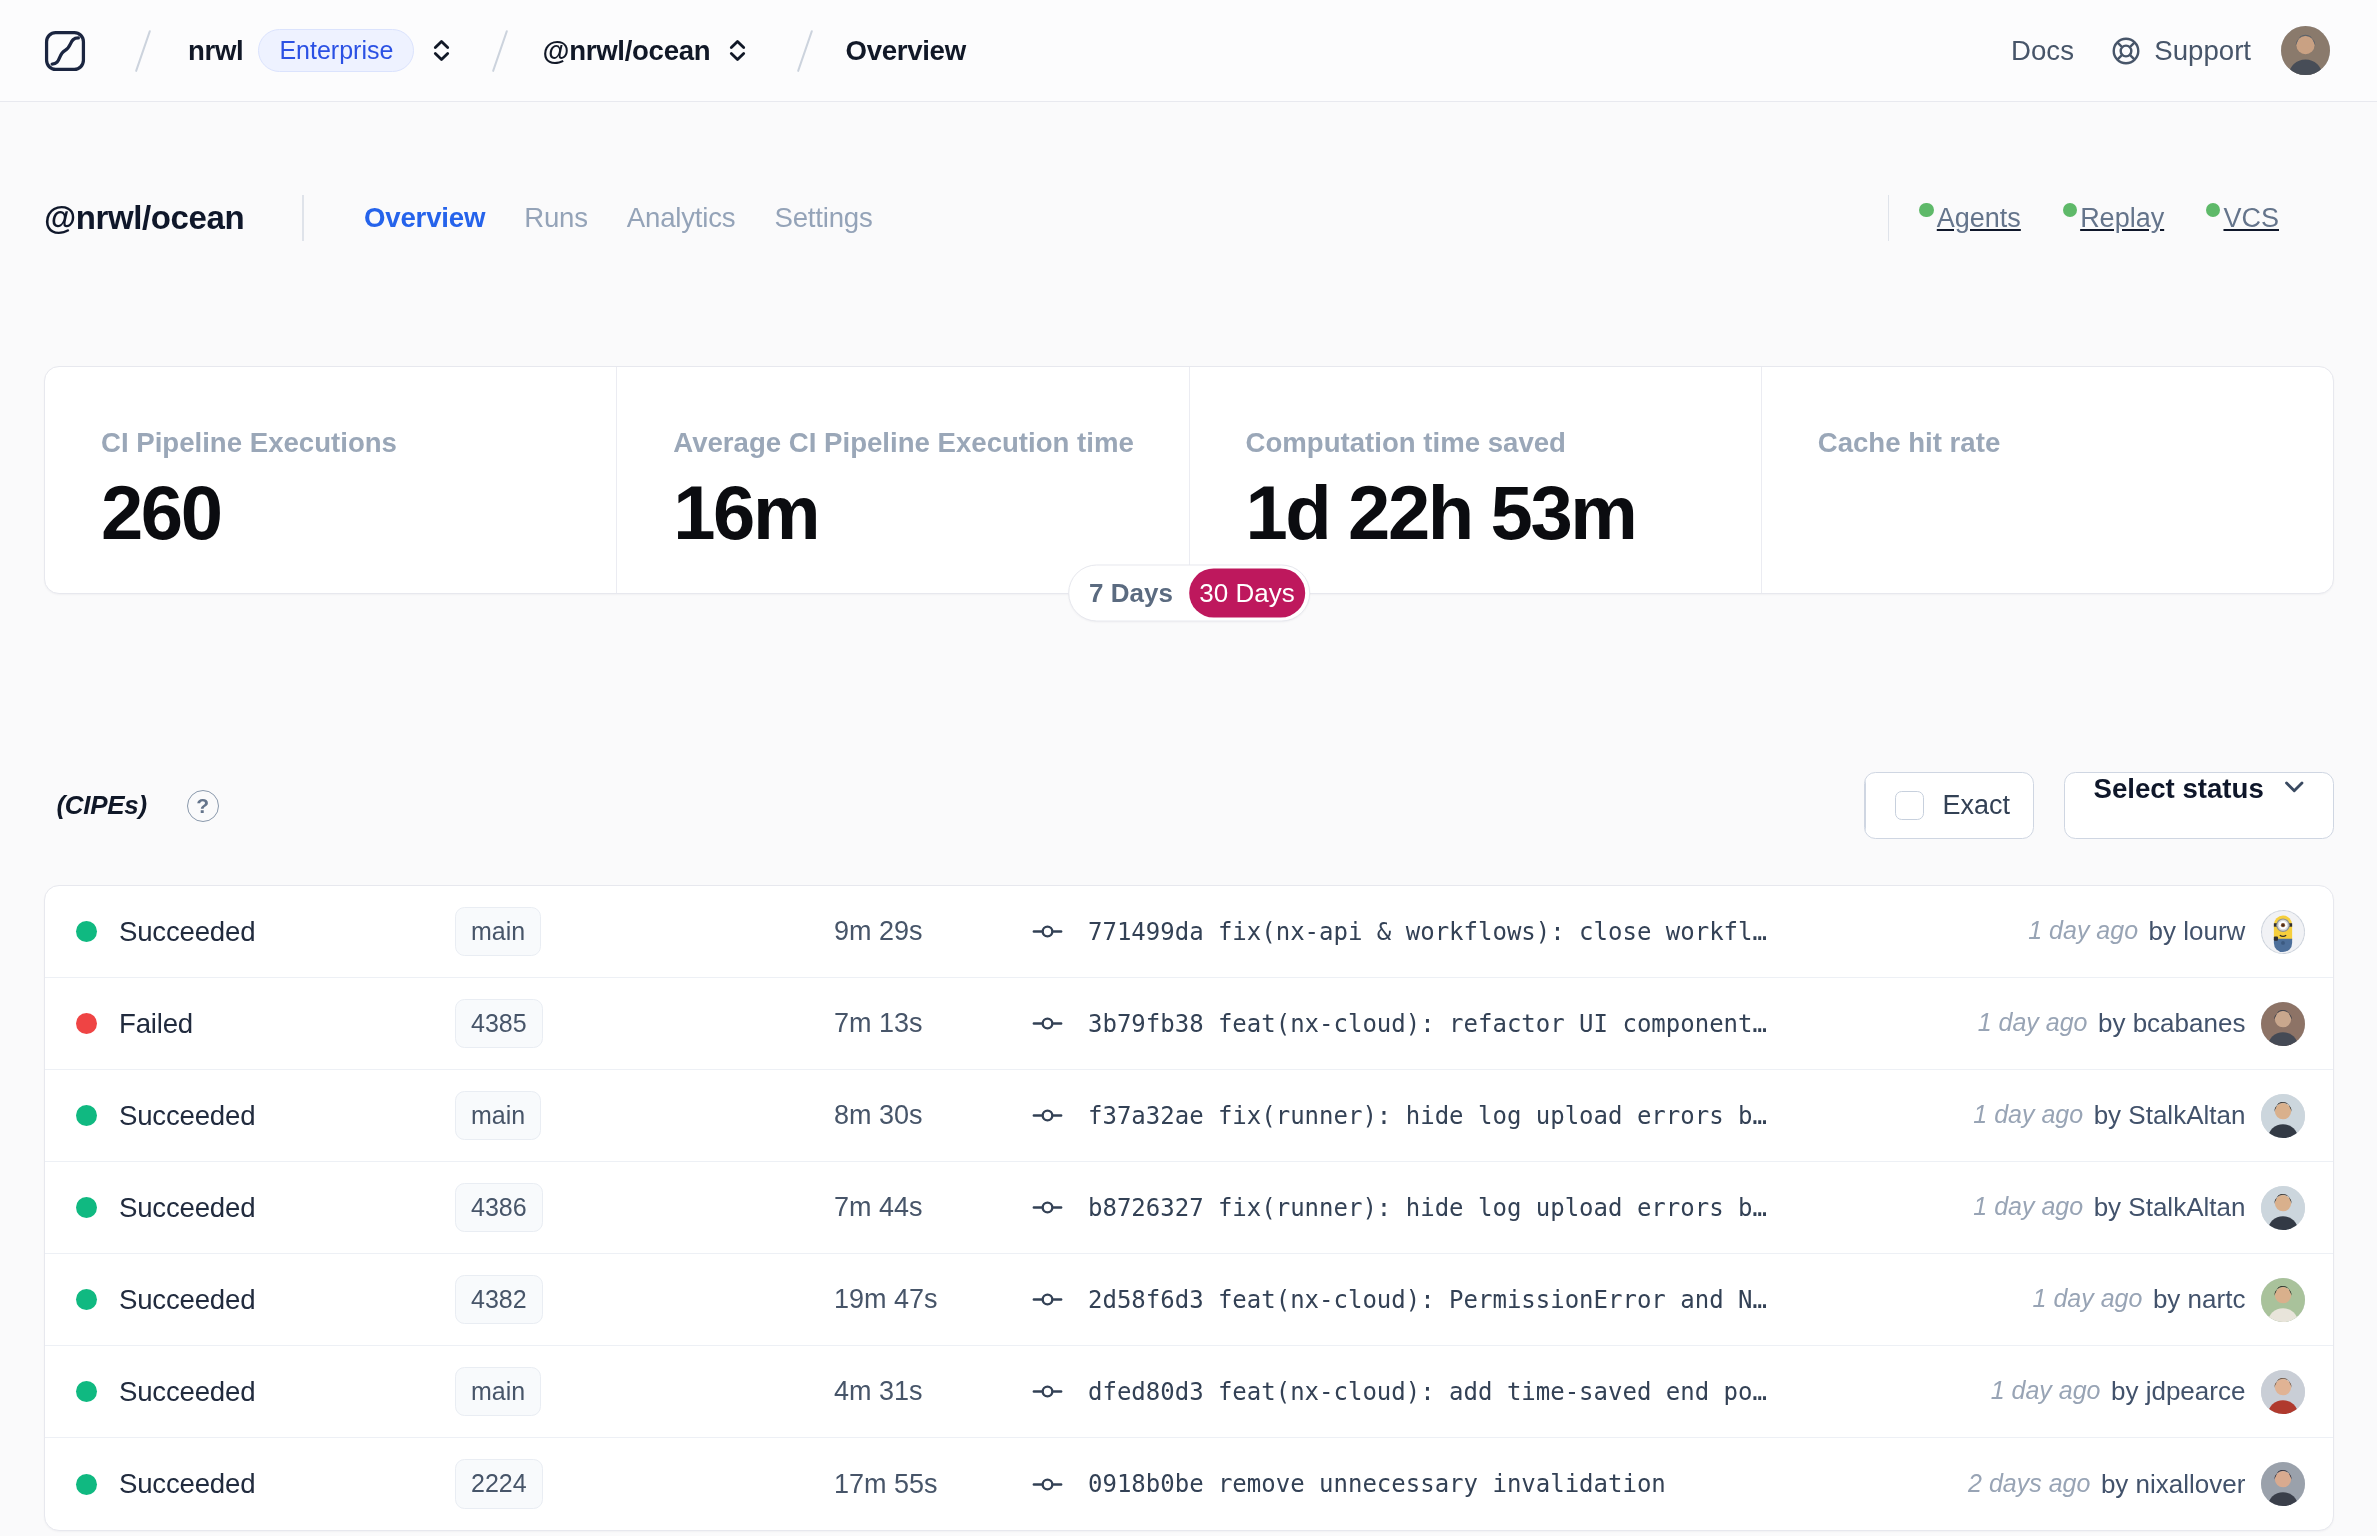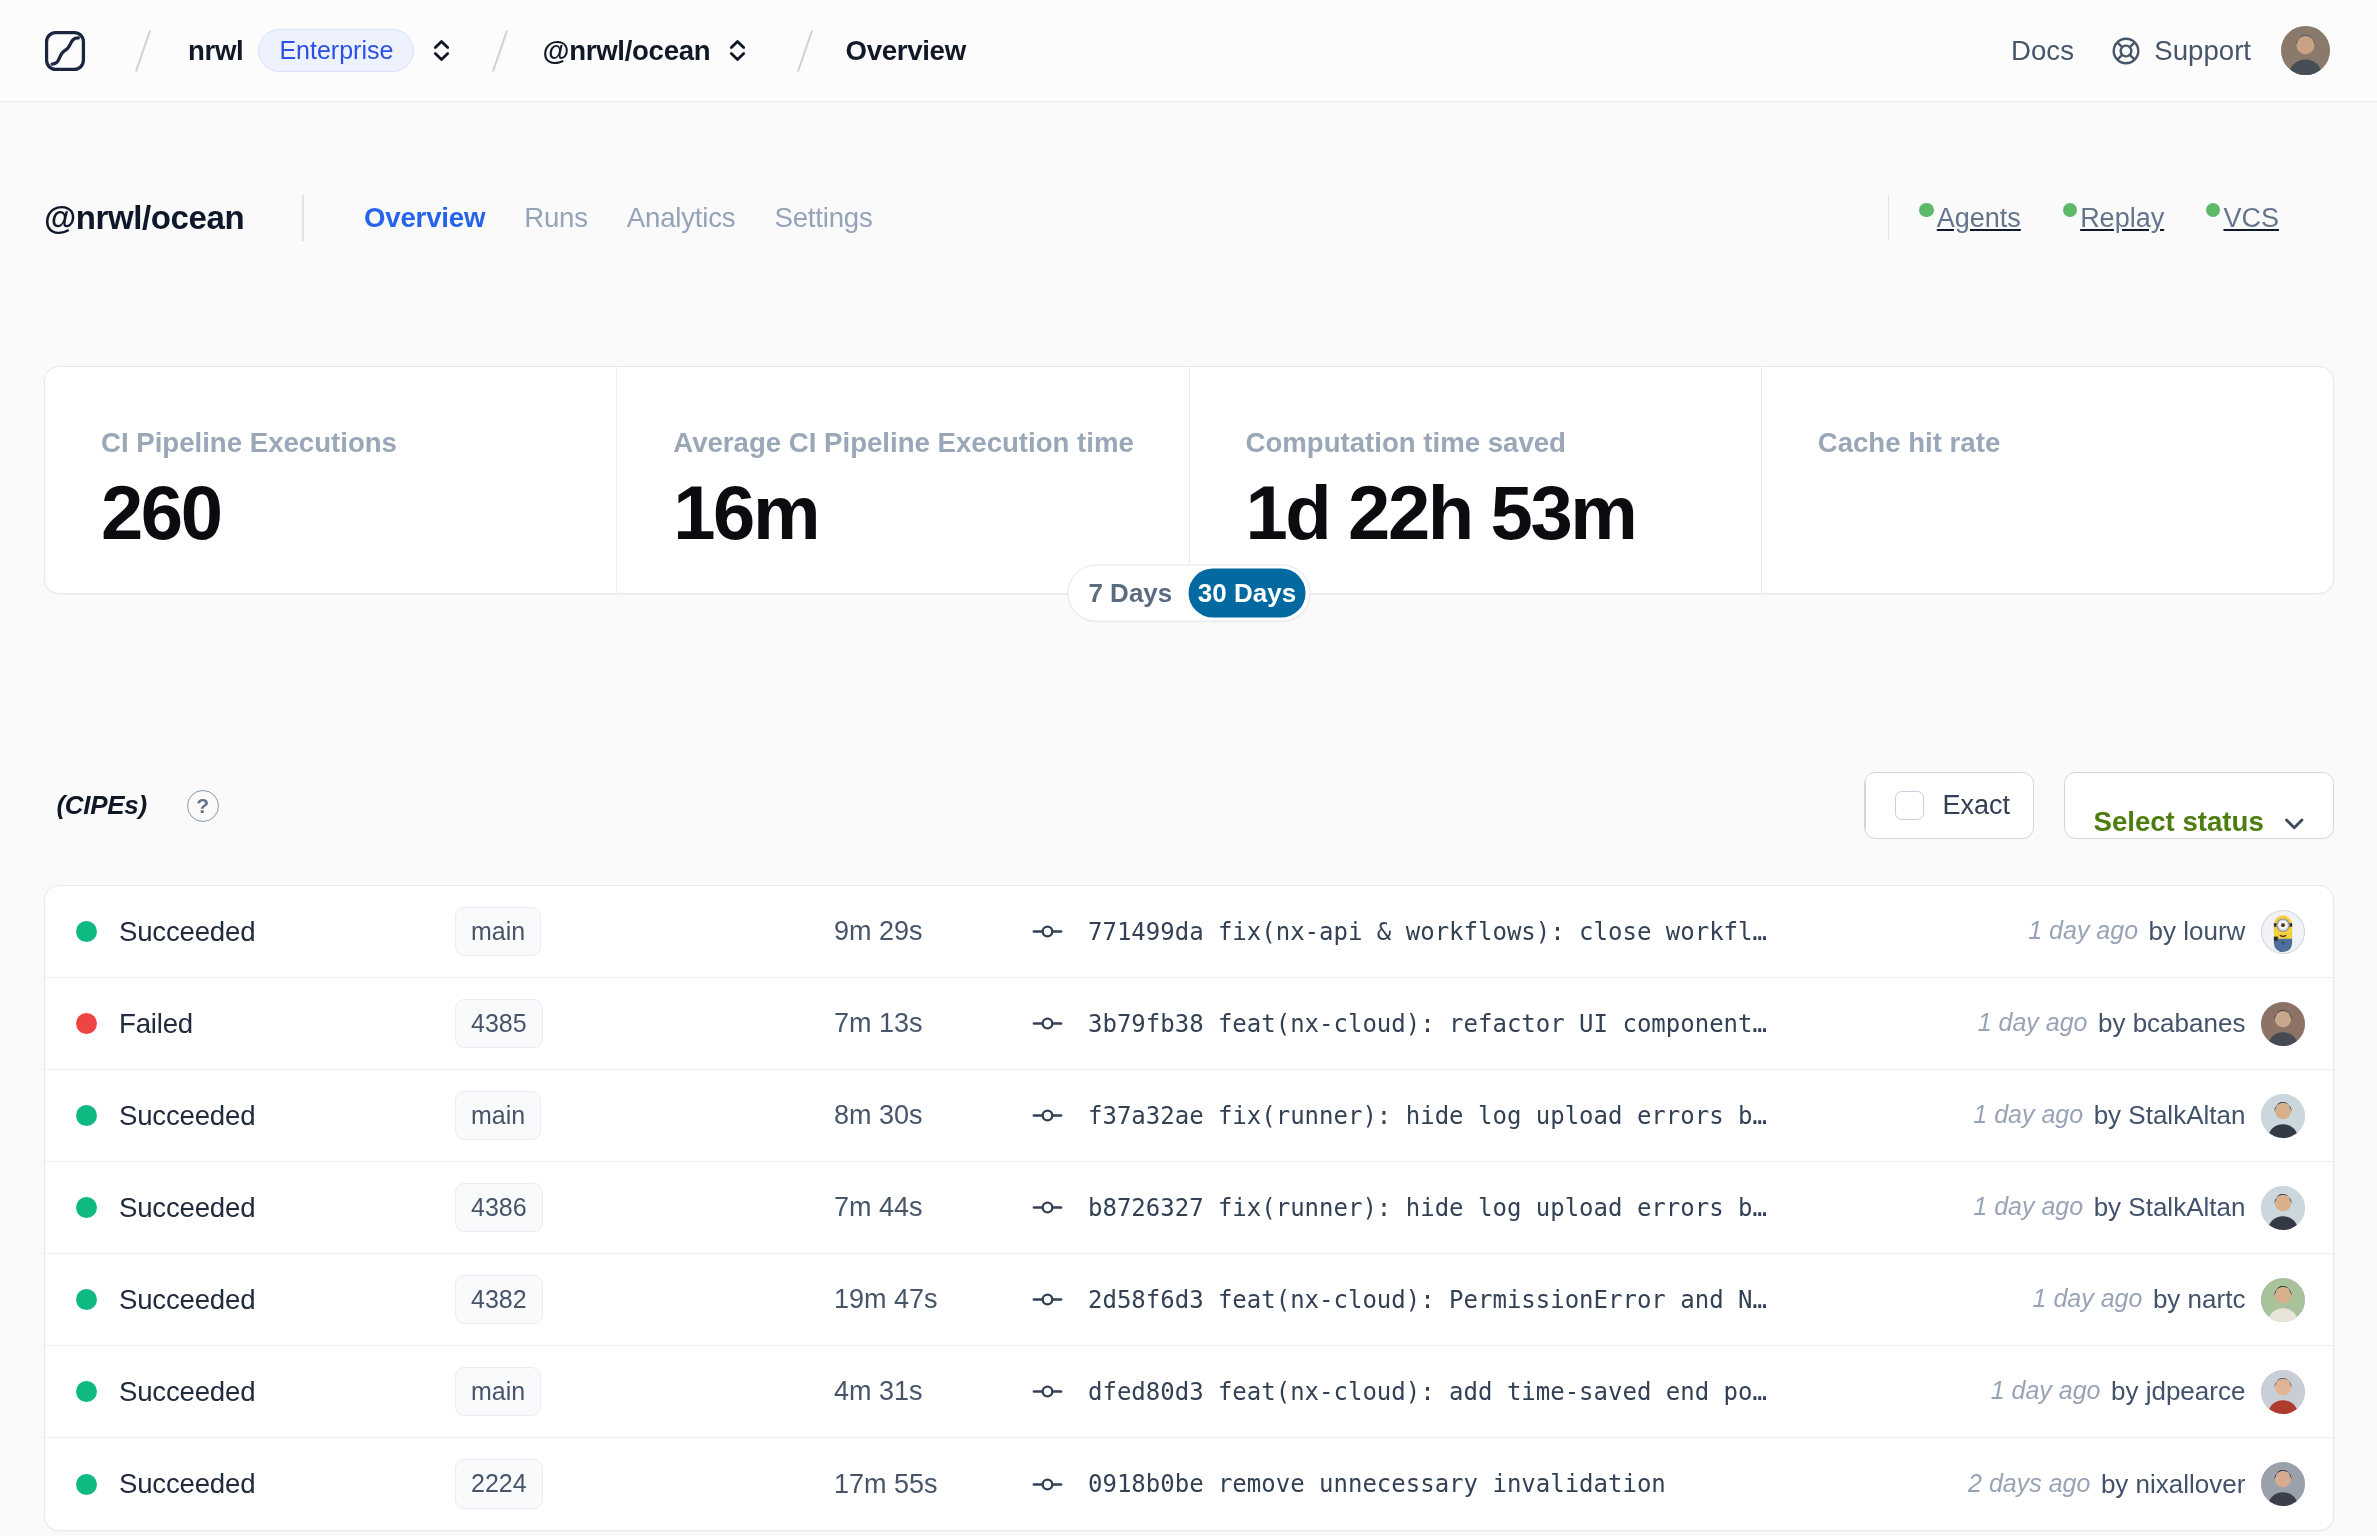--- a/index.html
+++ b/index.html
@@ -119,21 +119,21 @@
     box-shadow: 0 1px 1.9px rgba(16,24,40,.04);
   }
   .range-opt {
     min-width: 116px;
     height: 49px;
     padding: 0 9.5px;
     border-radius: 25px;
     display: flex; align-items: center; justify-content: center;
     font-size: 26px; font-weight: 600; color: #5b6b80;
   }
-  .range-opt.selected { background: #0369a1; color: #fff; font-weight: 700; }
+  .range-opt.selected { background: #be185d; color: #fff; font-weight: 400; }
 
   
   .list-head {
     margin: 178px 44px 0;
     height: 67px;
     display: flex;
     align-items: center;
   }
   .list-title { font-size: 31px; font-weight: 700; color: #101828; letter-spacing: -0.3px; display: flex; align-items: baseline; }
   .list-title-suffix { font-size: 26px; font-style: italic; font-weight: 600; margin-left: 12.4px; color: #101828; }
@@ -181,24 +181,24 @@
     background: #fff;
     flex: none;
   }
   .exact-label { font-size: 27px; color: #334155; }
   .status-select {
     margin-left: 30px;
     width: 270px; height: 67px;
     background: #fff;
     border: 1.9px solid #cfd6e2;
     border-radius: 11.4px;
-    display: flex; align-items: flex-end;
+    display: flex; align-items: flex-start;
     padding: 0 25px 0 28.5px;
     font-family: "Liberation Sans", sans-serif;
-    font-size: 27.6px; font-weight: 600; color: #4d7c0f;
+    font-size: 27.6px; font-weight: 600; color: #0f172a;
   }
   .status-select .chev { margin-left: auto; display: block; }
 
   
   .runs-card {
     margin: 46px 44px 0;
     background: #fff;
     border: 1px solid #e7e8ee;
     border-radius: 15px;
     box-shadow: 0 1px 1.9px rgba(16,24,40,.04);

